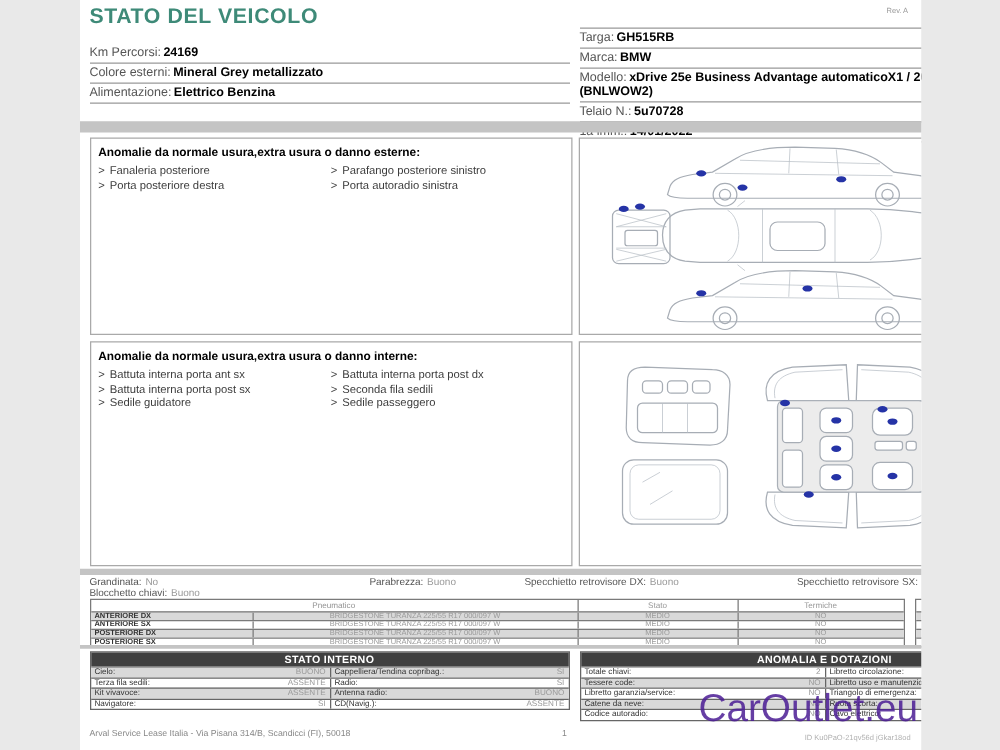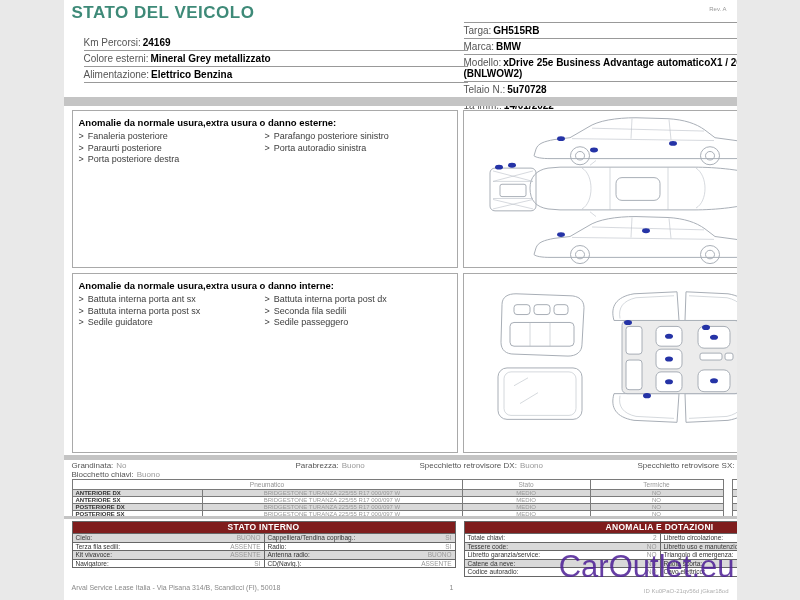--- a/index.html
+++ b/index.html
@@ -5,21 +5,21 @@
   * { margin:0; padding:0; box-sizing:border-box; }
   html,body { background:#e9e9e9; }
   .page { position:relative; width:673px; height:600px; background:#ffffff;
           font-family:"Liberation Sans", sans-serif; overflow:hidden; margin:0 auto; }
 
   .title { position:absolute; left:8px; top:3px; font-size:17px; font-weight:bold;
            color:#3e8a78; letter-spacing:.5px; }
   .rev   { position:absolute; right:10px; top:6px; font-size:6px; color:#999; }
 
   .info { position:absolute; font-size:10px; }
-  .info-left  { left:20px;  top:35px; width:384px; }
+  .info-left  { left:8px;  top:35px; width:384px; }
   .info-right { left:400px; top:22px; width:392px; border-top:1px solid #999; }
   .irow { border-bottom:1px solid #999; padding:2px 0 2px; line-height:11px; color:#555; }
   .irow b { color:#000; margin-left:2px;text-align:center; }
 
   .hbar { position:absolute; left:0; width:800px; background:#c4c4c4; }
   #bar1 { top:97px; height:9px; }
   #bar2 { top:455px; height:5px; }
   #bar3 { top:516px; height:3px; }
 
   .panel { position:absolute; border:1px solid #a9a9a9; background:#fff; }
@@ -56,21 +56,21 @@
   .c-pos   { width:130px; padding-left:3px; font-weight:bold; color:#333; border-right:1px solid #7a7a7a; }
   .c-spec  { width:260px; text-align:center; color:#999; border-right:1px solid #7a7a7a; }
   .c-stato { width:128px; text-align:center; color:#999; border-right:1px solid #7a7a7a; }
   .c-term  { flex:1; text-align:center; color:#999; }
   .c-full  { width:100%; text-align:center; color:#999; }
   .alt { background:#d9d9d9; }
 
   .btable { position:absolute; top:521px; border:1px solid #666; font-size:6.5px; background:#fff; }
   #stato-interno { left:8px;   width:384px; }
   #documenti     { left:400px; width:392px; }
-  .bhead { height:11px; line-height:11px; background:#7f1d1d; color:#fff; font-weight:bold;
+  .bhead { height:11px; line-height:11px; background:#404040; color:#fff; font-weight:bold;
            text-align:center; font-size:8.5px; letter-spacing:.3px; }
   .brow { display:flex; height:8.5px; line-height:8px; border-top:1px solid #666; overflow:hidden; }
   .bcell { display:flex; justify-content:space-between; padding:0 3px; overflow:hidden; }
   .bcell .bl { color:#333; white-space:nowrap; }
   .bcell .bv { color:#999; white-space:nowrap; margin-left:3px; }
   .half { width:50%; }
   .half + .bcell, .half + .half { border-left:1px solid #666; }
   .rcell1 { width:27%; border-left:1px solid #666; }
   .rcell2 { width:23%; border-left:1px solid #666; }
 
@@ -125,21 +125,20 @@
     </div>
   </div>
 
   <div class="hbar" id="bar1"></div>
 
   <div class="panel" id="panel-ext-text">
     <div class="ptitle">Anomalie da normale usura,extra usura o danno esterne:</div>
     <div class="acols">
       <div class="acol">
         <div class="aitem"><span class="amark">&gt;</span><span>Fanaleria posteriore</span></div>
-        <div class="aitem"><span class="amark">&gt;</span><span>Paraurti posteriore</span></div>
         <div class="aitem"><span class="amark">&gt;</span><span>Porta posteriore destra</span></div>
       </div>
       <div class="acol">
         <div class="aitem"><span class="amark">&gt;</span><span>Parafango posteriore sinistro</span></div>
         <div class="aitem"><span class="amark">&gt;</span><span>Porta autoradio sinistra</span></div>
       </div>
     </div>
   </div>
 
   <div class="panel" id="panel-ext-diag">

